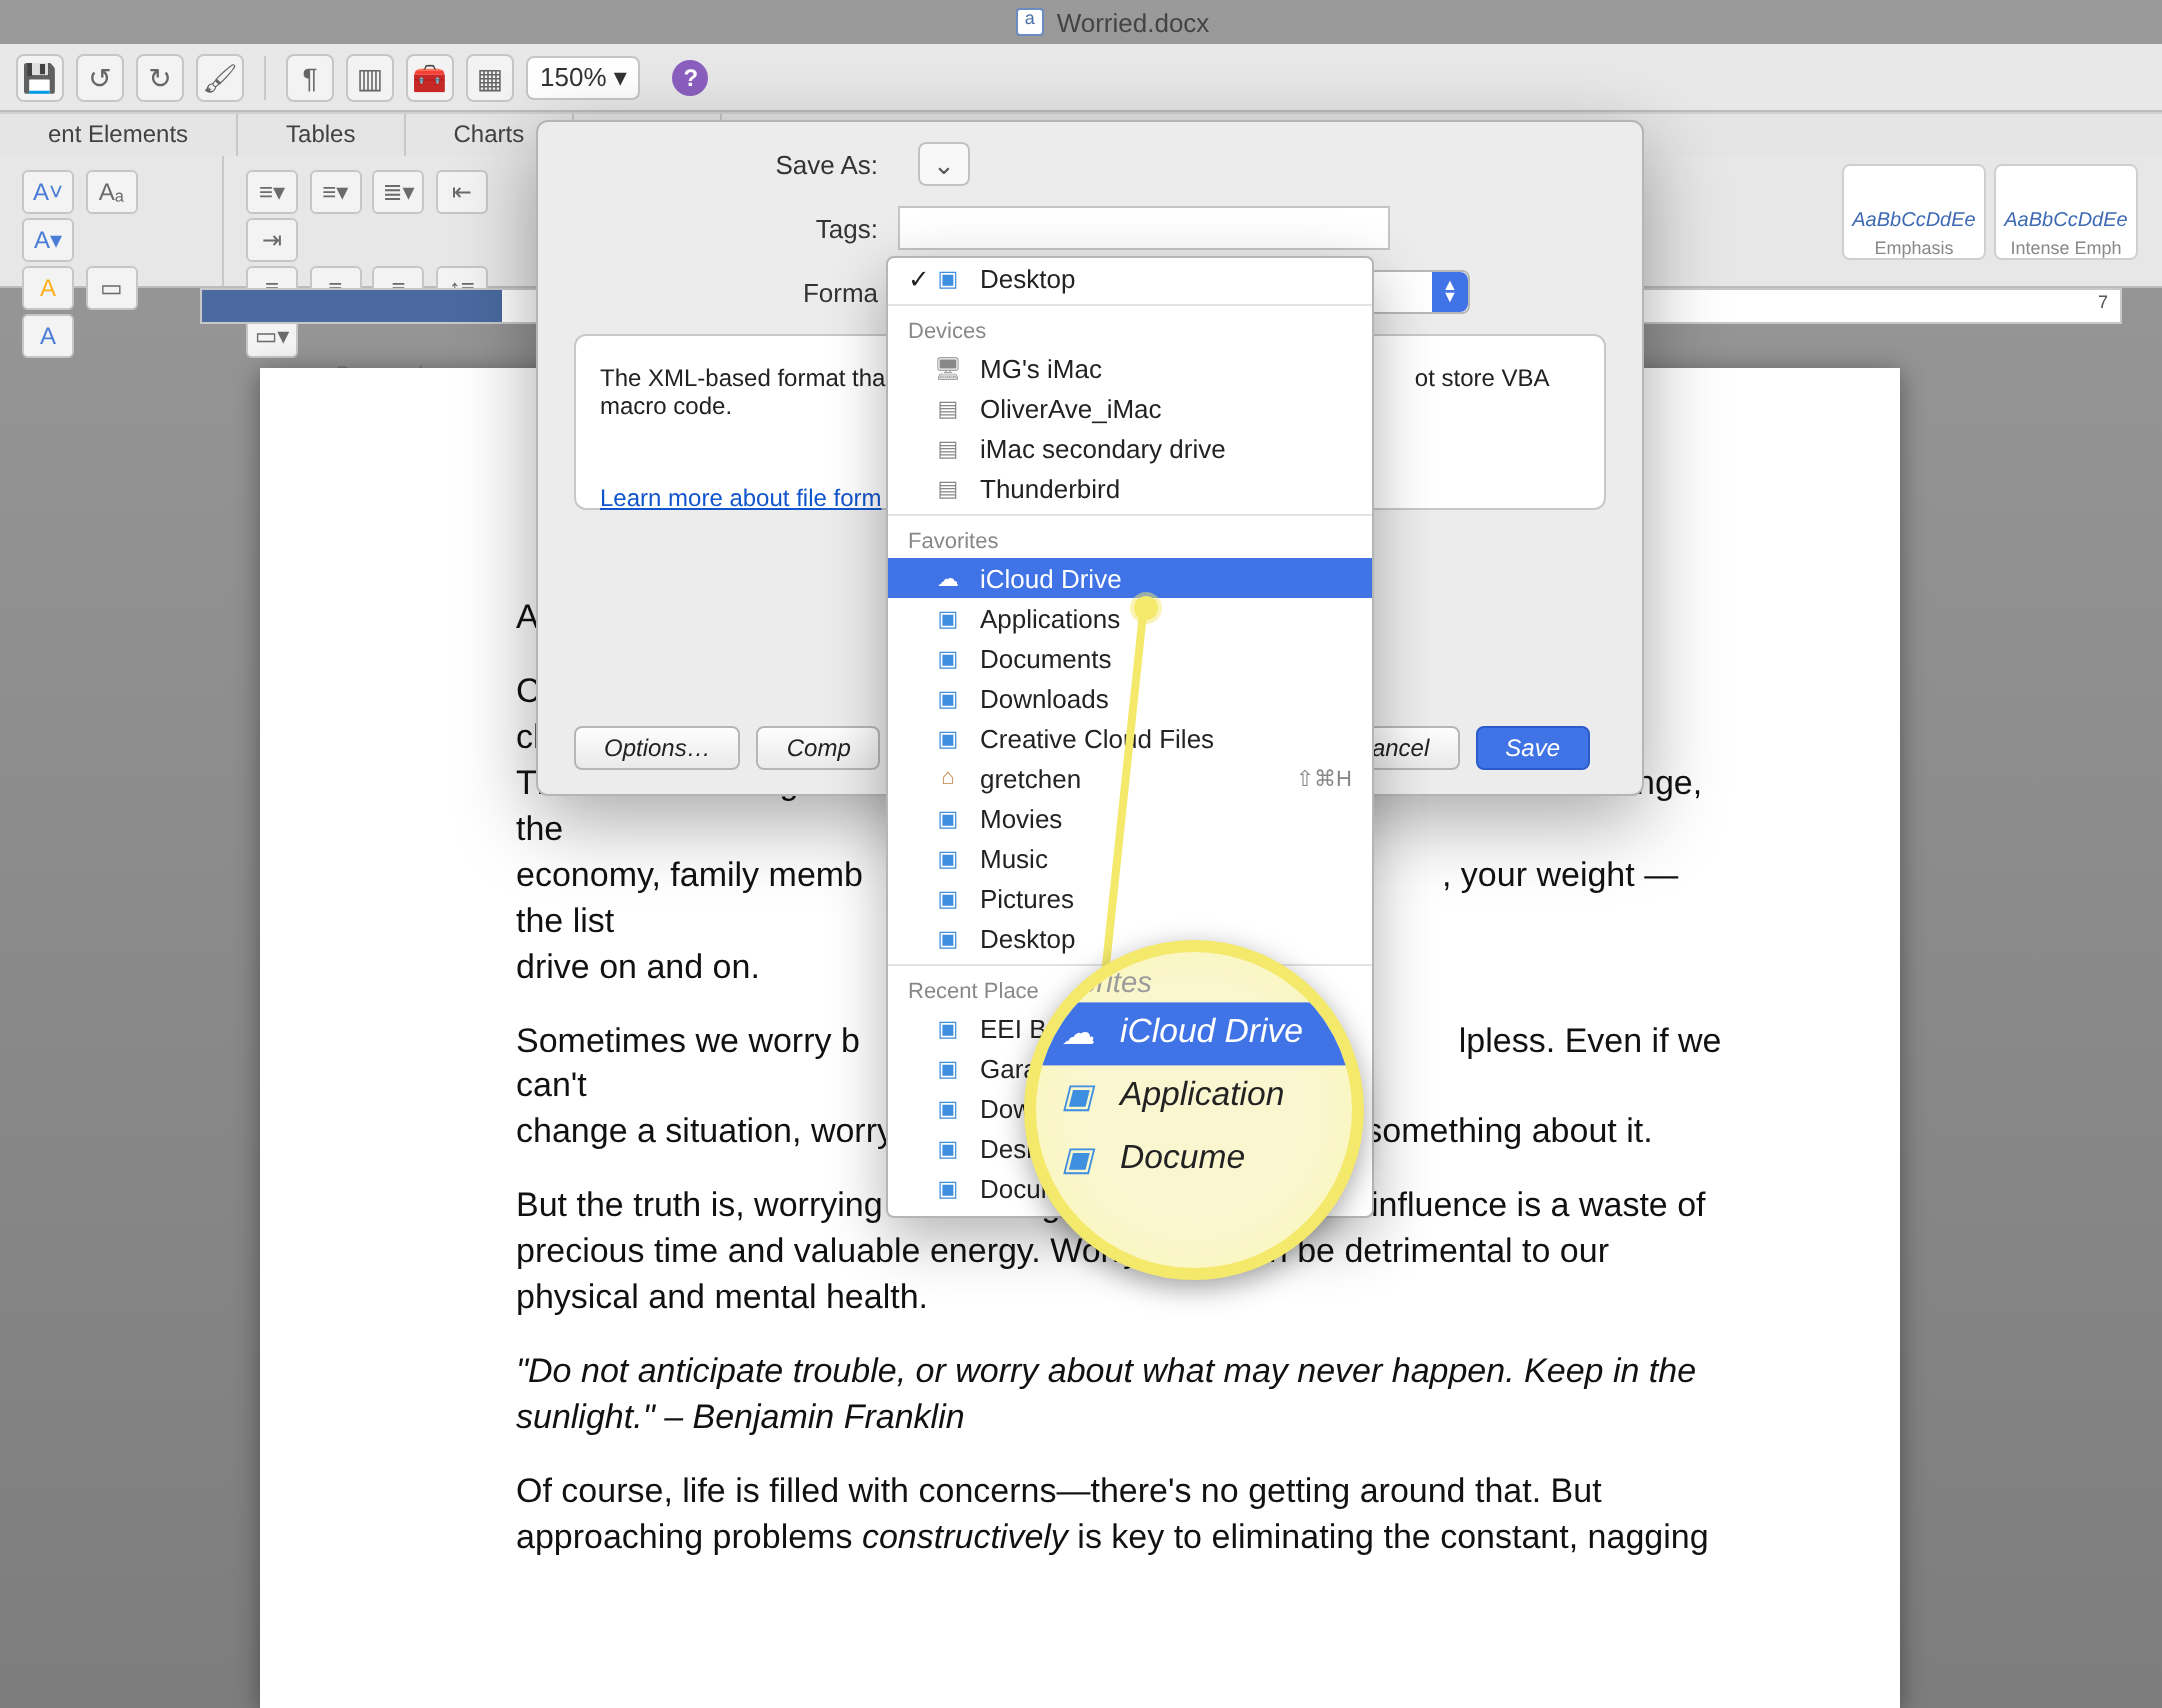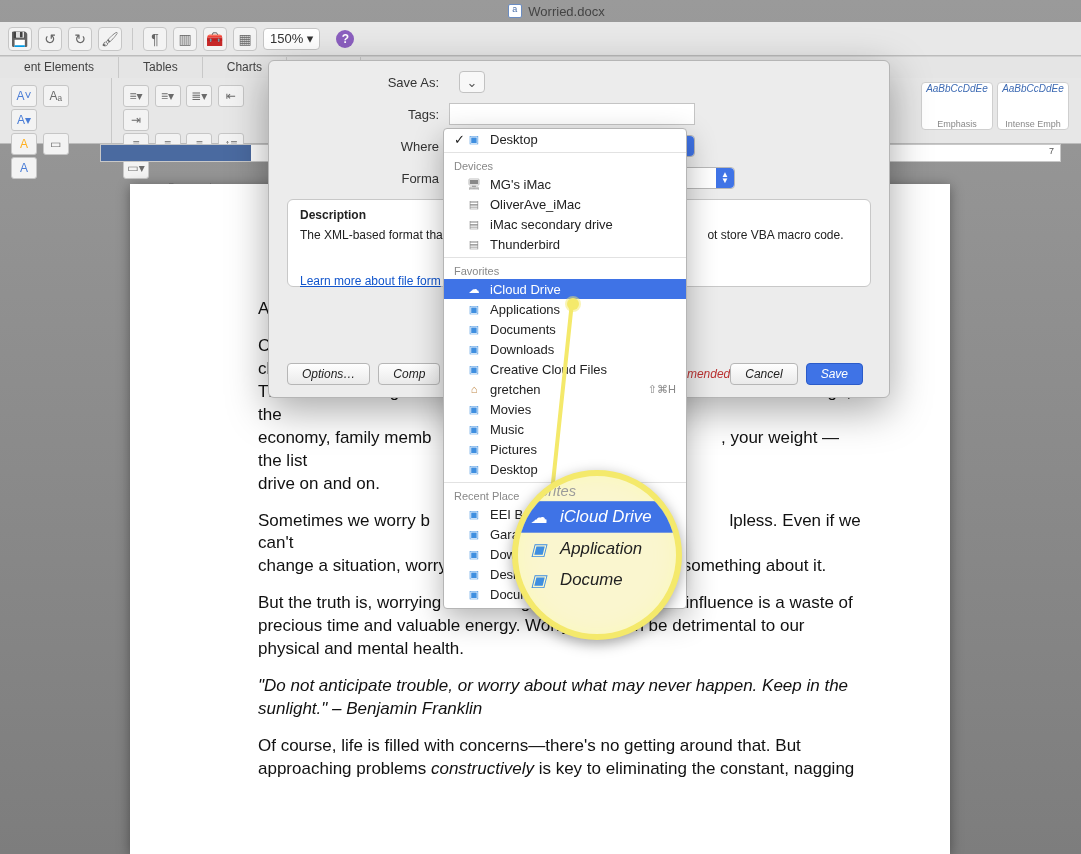--- a/index.html
+++ b/index.html
@@ -69,21 +69,21 @@
     background: #e7e7e7;
     border-bottom: 1px solid #bcbcbc;
     display:flex;
   }
   .ribbon .group {
     border-right: 1px solid #c8c8c8;
     padding: 6px 10px 2px 10px;
   }
   .ribbon .group-title { text-align:center; font-size:10px; color:#777; margin-top:2px;}
   .rb { width:26px;height:22px;border:1px solid #c6c6c6;border-radius:3px;background:#f3f3f3;display:inline-flex;align-items:center;justify-content:center;color:#6b6b6b;font-size:12px;margin:1px;}
-  .style-chip { width:72px;height:48px;border:1px solid #cfcfcf;border-radius:4px;background:#fff;display:inline-flex;flex-direction:column;align-items:center;justify-content:space-between;margin:0 2px;color:#3d6ab3;font-size:10px;}
+  .style-chip { width:72px;height:48px;border:1px solid #cfcfcf;border-radius:4px;background:#fff;display:inline-flex;flex-direction:column;align-items:center;justify-content:flex-end;margin:0 2px;color:#3d6ab3;font-size:10px;}
   .style-chip .s { color:#888; margin-top:3px; font-size:9px;}
 
   
   .ruler {
     position:absolute;
     top: 144px; left: 100px; right: 20px; height: 18px;
     background: #eee;
     border: 1px solid #c8c8c8;
     display:flex;
   }
@@ -101,21 +101,21 @@
     padding: 100px 88px 0 128px;
   }
   .page p, .page .body { font-size:17px; color:#111; line-height:1.35; margin: 14px 0; font-family: Arial, sans-serif;}
   .page .quote { font-style: italic; }
   .page .heading { font-size:17px; font-weight:normal; }
 
   
   .dialog {
     position:absolute;
     top: 60px; left: 268px;
-    width: 622px; height: 338px;
+    width: 554px; height: 338px;
     background: #ececec;
     border: 1px solid #b5b5b5;
     border-radius: 6px;
     box-shadow: 0 12px 40px rgba(0,0,0,.35);
   }
   .dlg-row { display:flex; align-items:center; margin: 10px 12px 0 0;}
   .dlg-label { width: 180px; text-align:right; padding-right: 10px; color:#333; font-size:13px; }
   .dlg-input {
     height: 22px; background:#fff;
     border: 1px solid #8fb1e6;
@@ -340,33 +340,26 @@
 <div class="dialog">
   <div class="dlg-row">
     <div class="dlg-label">Save As:</div>
     <div class="expand-btn">⌄</div>
   </div>
   <div class="dlg-row">
     <div class="dlg-label">Tags:</div>
     <div class="dlg-plain-input"></div>
   </div>
   <div class="dlg-row">
-    <div class="dlg-label">Where</div>
-    <div class="where-pop">
-        <div class="blue-cap"></div>
-      </div>
-  </div>
-  <div class="dlg-row">
     <div class="dlg-label">Forma</div>
     <div class="fmt-pop">
         <div class="caps">▲<br>▼</div>
       </div>
   </div>
   <div class="desc-box">
-    <div class="bold">Description</div>
     <div style="margin-top:6px">
       <span>The XML-based format tha</span>
       <span style="display:inline-block;width:258px"></span>
       <span>ot store VBA macro code.</span>
     </div>
     <div style="margin-top:32px"><a href="#">Learn more about file form</a></div>
   </div>
   <div class="dlg-bottom">
     <div class="btn">Options…</div>
     <div class="btn">Comp</div>

